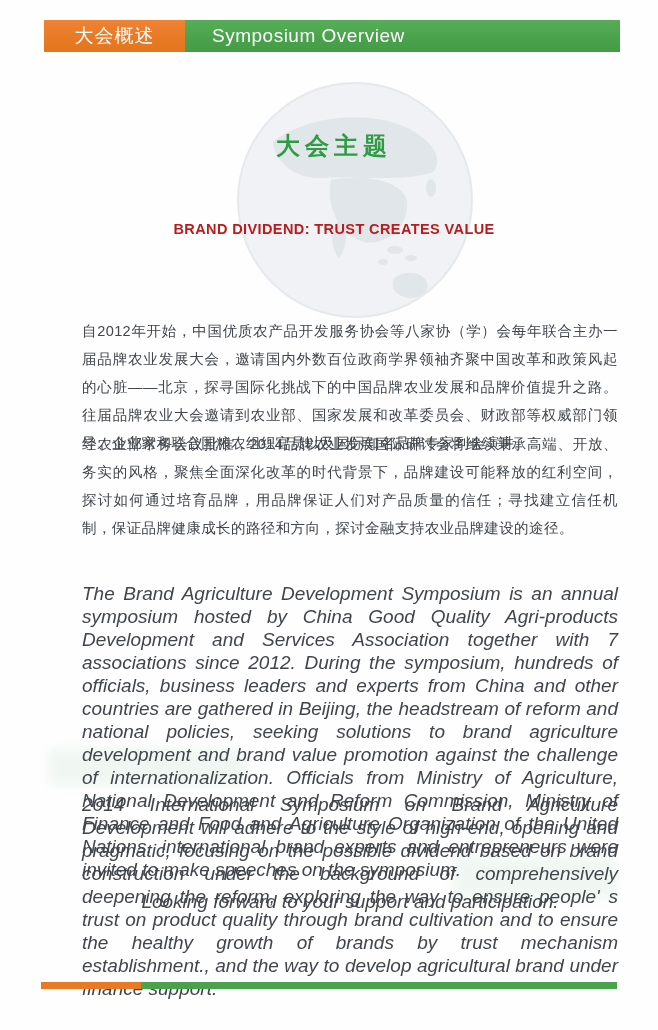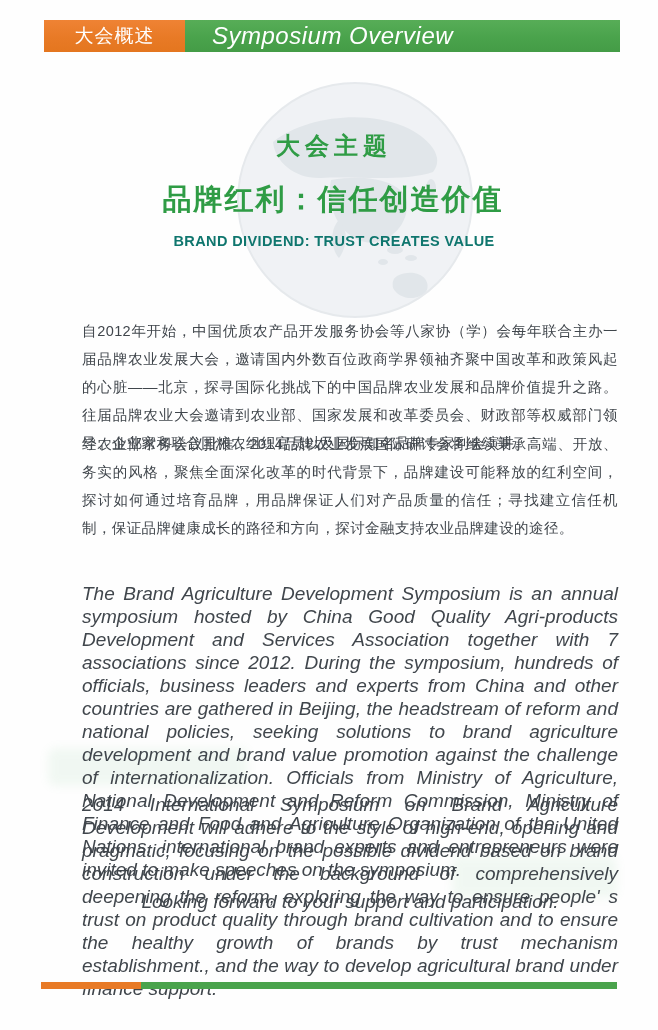--- a/index.html
+++ b/index.html
@@ -32,26 +32,25 @@
     font-size: 19px;
     display: flex;
     align-items: center;
     justify-content: center;
     letter-spacing: 1px;
   }
   .section-bar .seg-green {
     flex: 1;
     background: linear-gradient(180deg, #57ad57 0%, #4aa34c 55%, #449c46 100%);
     color: #ffffff;
-    font-size: 24px;
+    font-size: 19px;
     display: flex;
     align-items: center;
     padding-left: 27px;
     letter-spacing: 0.5px;
-    font-style: italic;
   }
 
   
   .globe {
     position: absolute;
     left: 235px;
     top: 80px;
     width: 240px;
     height: 240px;
     opacity: 0.85;
@@ -77,23 +76,23 @@
     text-align: center;
     color: #2f9c45;
     font-size: 29px;
     font-weight: bold;
     letter-spacing: 2px;
   }
   .theme-title-en {
     position: absolute;
     left: 66px;
     width: 536px;
-    top: 233px;
+    top: 221px;
     text-align: center;
-    color: #0f766e;
+    color: #b91c1c;
     font-size: 14.5px;
     font-weight: bold;
     letter-spacing: 0.4px;
   }
 
   
   .para {
     position: absolute;
     left: 66px;
     width: 536px;
@@ -158,21 +157,20 @@
     <path fill="#dde2e7" d="M96,100 C130,94 168,100 172,122 C174,146 152,166 130,162 C108,158 90,130 96,100 Z"></path>
     <path fill="#dde2e7" d="M104,140 C114,150 112,168 104,178 C96,170 94,150 104,140 Z"></path>
     <ellipse fill="#dde2e7" cx="160" cy="170" rx="8" ry="4"></ellipse>
     <ellipse fill="#dde2e7" cx="176" cy="178" rx="6" ry="3"></ellipse>
     <ellipse fill="#dde2e7" cx="148" cy="182" rx="5" ry="3"></ellipse>
     <ellipse fill="#dde2e7" cx="196" cy="108" rx="5" ry="9"></ellipse>
     <path fill="#dde2e7" d="M162,196 C178,188 196,196 192,210 C184,222 164,220 158,208 C157,202 158,199 162,196 Z"></path>
   </svg>
 
   <div class="theme-heading-cn">大会主题</div>
-  <div class="theme-title-cn">品牌红利：信任创造价值</div>
   <div class="theme-title-en">BRAND DIVIDEND: TRUST CREATES VALUE</div>
 
   <div class="ghost ghost-1"></div>
   <div class="ghost ghost-2"></div>
 
   <p class="para cn p-cn-1">自2012年开始，中国优质农产品开发服务协会等八家协（学）会每年联合主办一届品牌农业发展大会，邀请国内外数百位政商学界领袖齐聚中国改革和政策风起的心脏——北京，探寻国际化挑战下的中国品牌农业发展和品牌价值提升之路。往届品牌农业大会邀请到农业部、国家发展和改革委员会、财政部等权威部门领导、企业家和联合国粮农组织官员以及国际知名品牌专家到会演讲。</p>
   <p class="para cn p-cn-2">经农业部常务会议批准，2014品牌农业发展国际研讨会将继续秉承高端、开放、务实的风格，聚焦全面深化改革的时代背景下，品牌建设可能释放的红利空间，探讨如何通过培育品牌，用品牌保证人们对产品质量的信任；寻找建立信任机制，保证品牌健康成长的路径和方向，探讨金融支持农业品牌建设的途径。</p>
 
   <p class="para en p-en-1">The Brand Agriculture Development Symposium is an annual symposium hosted by China Good Quality Agri-products Development and Services Association together with 7 associations since 2012. During the symposium, hundreds of officials, business leaders and experts from China and other countries are gathered in Beijing, the headstream of reform and national policies, seeking solutions to brand agriculture development and brand value promotion against the challenge of internationalization. Officials from Ministry of Agriculture, National Development and Reform Commission, Ministry of Finance and Food and Agriculture Organization of the United Nations, international brand experts and entrepreneurs were invited to make speeches on the symposium.</p>
   <p class="para en p-en-2">2014 International Symposium on Brand Agriculture Development will adhere to the style of high-end, opening and pragmatic, focusing on the possible dividend based on brand construction under the background of comprehensively deepening the reform, exploring the way to ensure people' s trust on product quality through brand cultivation and to ensure the healthy growth of brands by  trust mechanism establishment., and the way to develop agricultural brand under finance support.</p>

